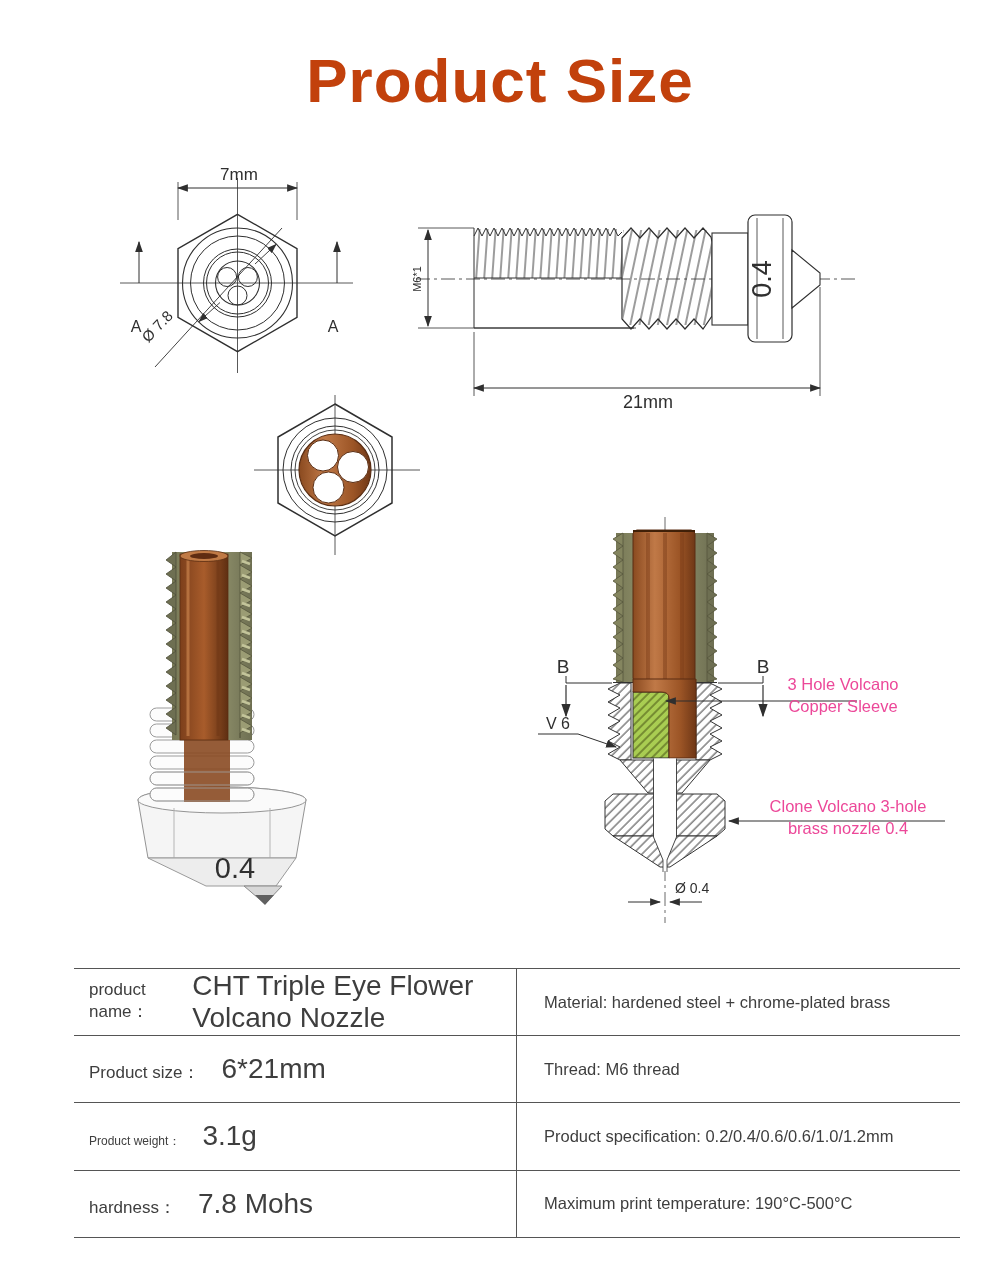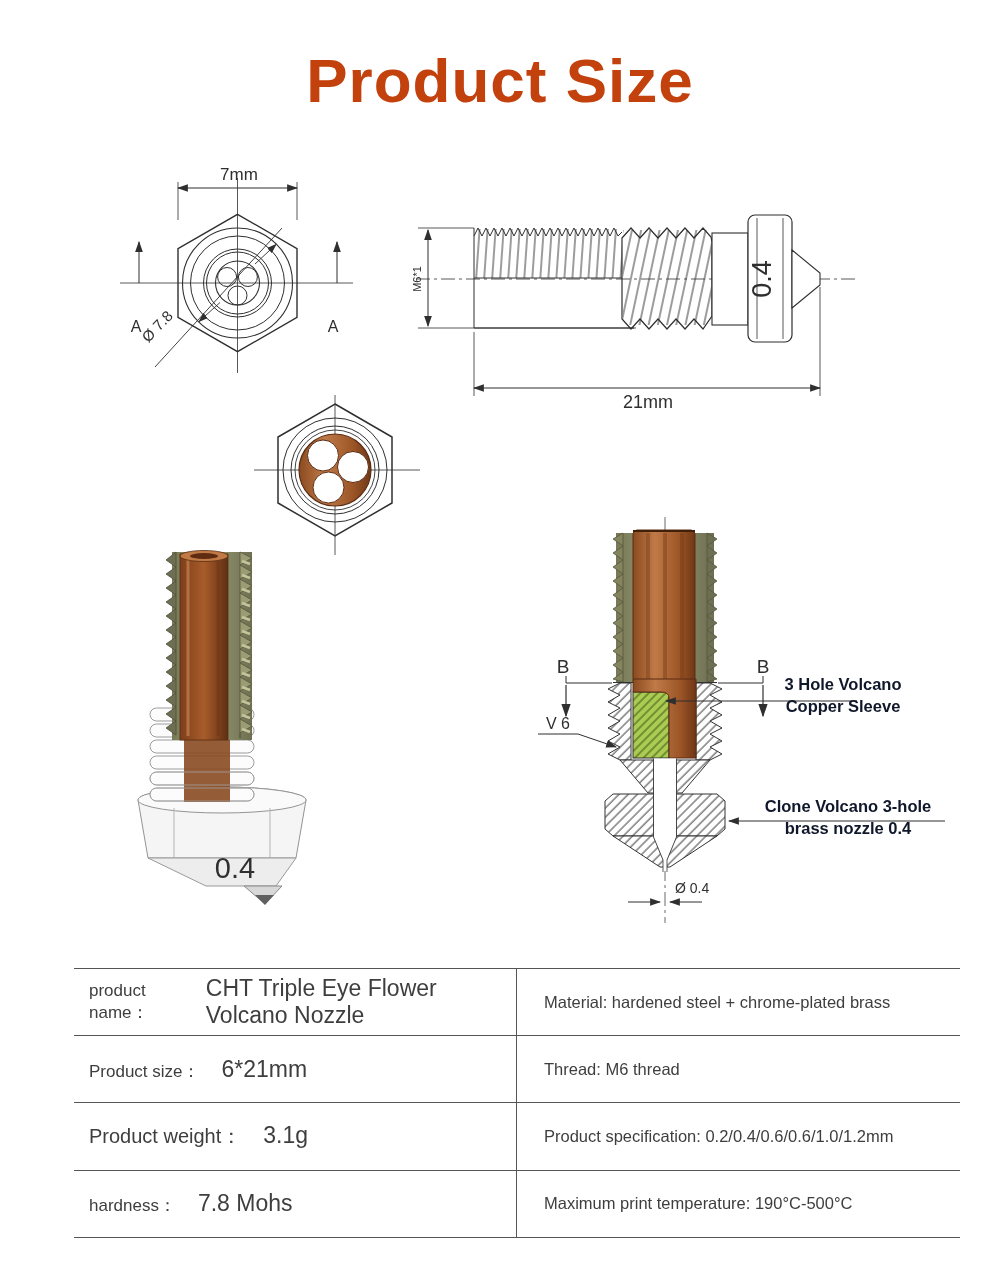--- a/index.html
+++ b/index.html
@@ -2,30 +2,30 @@
 <html><head>
 <meta charset="utf-8">
 <style>
   html,body{margin:0;padding:0;background:#fff;}
   body{width:1000px;height:1282px;position:relative;overflow:hidden;
        font-family:"Liberation Sans",sans-serif;color:#3e3e3e;}
   .abs{position:absolute;}
   .page-title{position:absolute;top:45px;left:0;width:100%;text-align:center;
       font-size:62px;font-weight:bold;color:#c2410c;letter-spacing:1px;}
   svg text{font-family:"Liberation Sans",sans-serif;fill:#2f2f2f;}
-  .ann{position:absolute;text-align:center;font-size:16.5px;line-height:22px;color:#0f172a;font-weight:bold;}
+  .ann{position:absolute;text-align:center;font-size:16.5px;line-height:22px;color:#ec4899;}
   
   .spec-table{position:absolute;left:74px;top:968px;width:886px;border-bottom:1px solid #555;}
   .spec-row{display:flex;height:66.2px;border-top:1px solid #555;align-items:center;position:relative;}
   .cell-l{width:442px;display:flex;align-items:baseline;padding-left:15px;box-sizing:border-box;}
   .cell-r{flex:1;padding-left:28px;font-size:16.5px;}
   .lbl{font-size:17px;}
-  .val{font-size:23px;margin-left:22px;}
+  .val{font-size:28px;margin-left:22px;}
   .spec-row:nth-child(1) .val{font-size:14px;margin-left:26px;}
-  .spec-row:nth-child(4) .lbl{font-size:20px;}
+  .spec-row:nth-child(4) .lbl{font-size:12px;}
   .divider{position:absolute;left:442px;top:0;bottom:0;width:1px;background:#555;}
 </style>
 </head>
 <body>
 
 <svg width="0" height="0" style="position:absolute" aria-hidden="true">
   <defs>
     <marker id="ah" viewBox="0 0 10 7" refX="9" refY="3.5" markerWidth="11" markerHeight="8" orient="auto-start-reverse">
       <path d="M0,0 L10,3.5 L0,7 Z" fill="#2f2f2f"></path>
     </marker>

